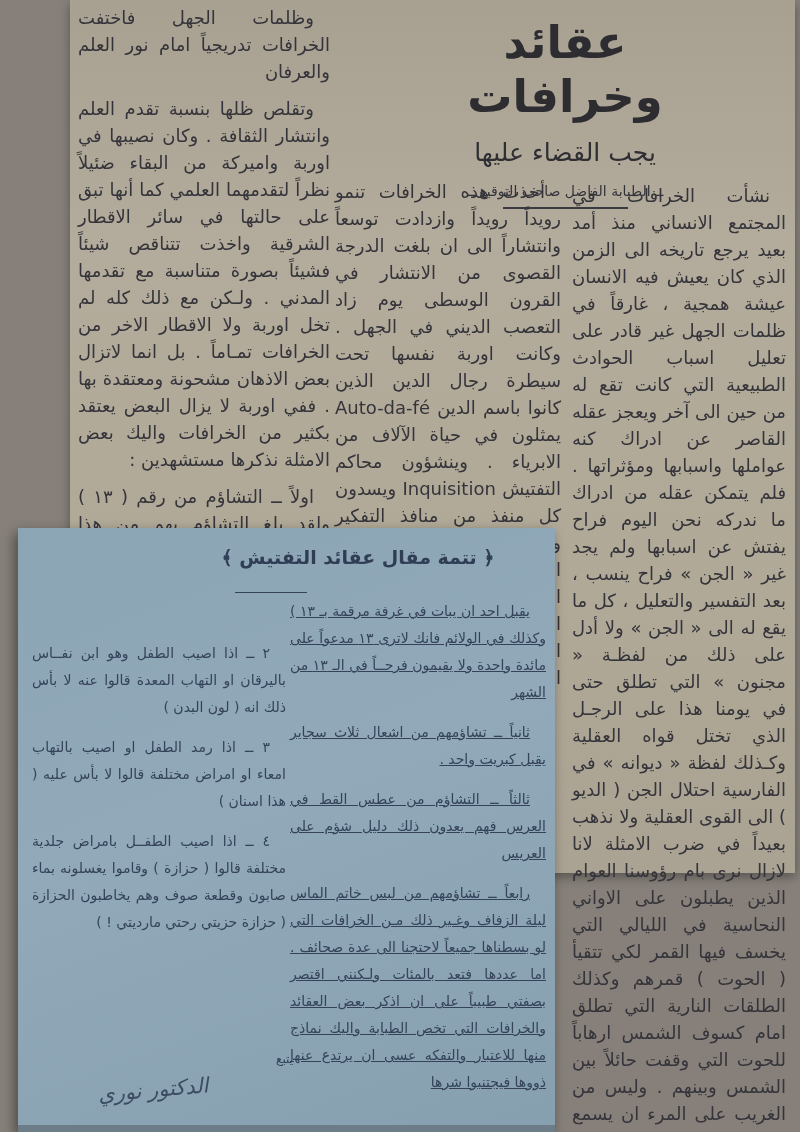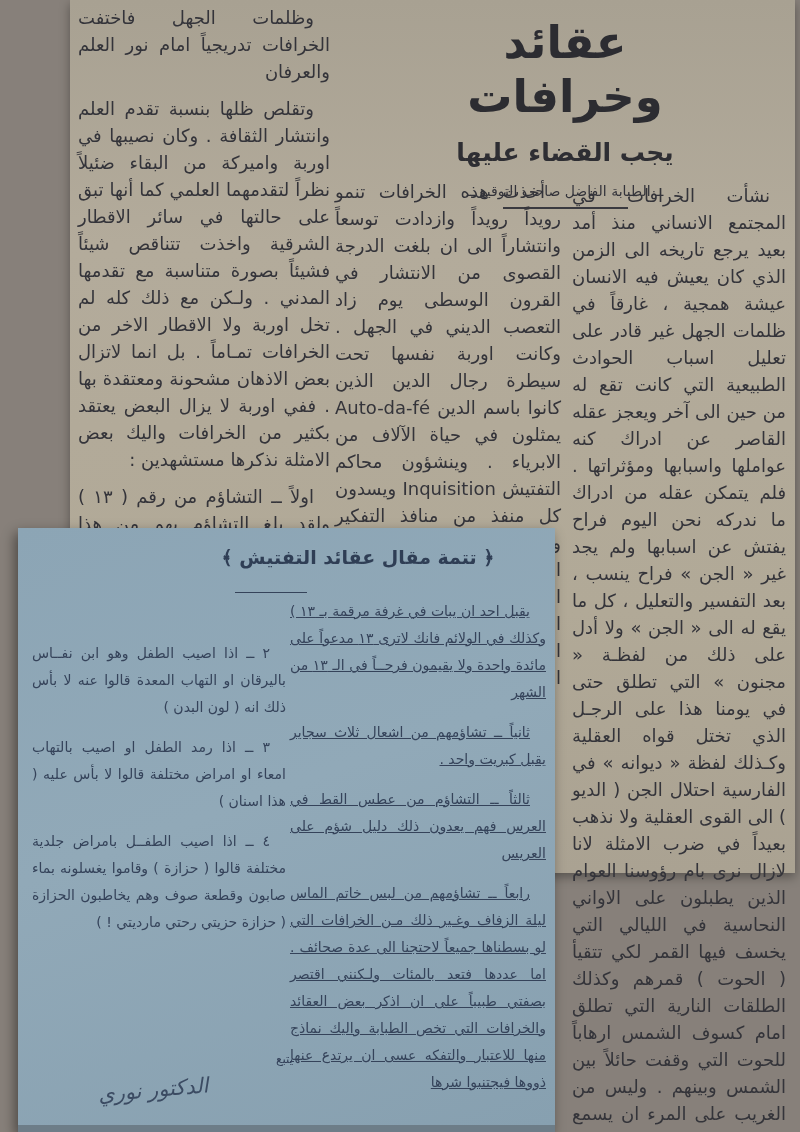--- a/index.html
+++ b/index.html
@@ -15,21 +15,21 @@
     box-shadow:0 4px 10px rgba(0,0,0,0.35);
     color:#34343a;
   }
   .p1-col { position:absolute; direction:rtl; text-align:justify; }
   .p1-col p { margin:0 0 10px 0; font-size:18px; line-height:27px; text-indent:16px; }
   .col-right  { left:502px; top:182px; width:214px; }
   .col-middle { left:265px; top:178px; width:226px; }
   .col-left   { left:8px;   top:4px;   width:252px; }
   .p1-header { position:absolute; left:330px; top:16px; width:330px; text-align:center; direction:rtl; }
   .p1-title { font-size:45px; font-weight:bold; color:#2c2c31; letter-spacing:1px; margin:0; line-height:1.2; }
-  .p1-subtitle { font-size:25px; font-weight:bold; color:#2e2e33; margin:14px 0 0 0; }
+  .p1-subtitle { font-size:25px; font-weight:normal; color:#2e2e33; margin:14px 0 0 0; }
   .p1-byline { font-size:14px; margin:16px 0 0 0; color:#33333a; }
   .p1-byline-rule { width:125px; height:0; border-bottom:2px solid #3a3a40; margin:8px auto 0 auto; }
   .double-rule { width:100%; height:4px; border-top:2.5px solid #3b3b40; border-bottom:1.5px solid #3b3b40; margin:14px 0 8px 0; }
   .cont-note { text-align:right; font-size:14.5px; direction:rtl; text-indent:0 !important; }
   
   .page2 {
     position:absolute; left:18px; top:528px; width:537px; height:604px;
     background:linear-gradient(160deg,#8ca5b5 0%,#91a9b8 45%,#87a0b0 100%);
     box-shadow:-3px 5px 12px rgba(0,0,0,0.45);
     border-bottom:7px solid #6d7d88; box-sizing:border-box;

